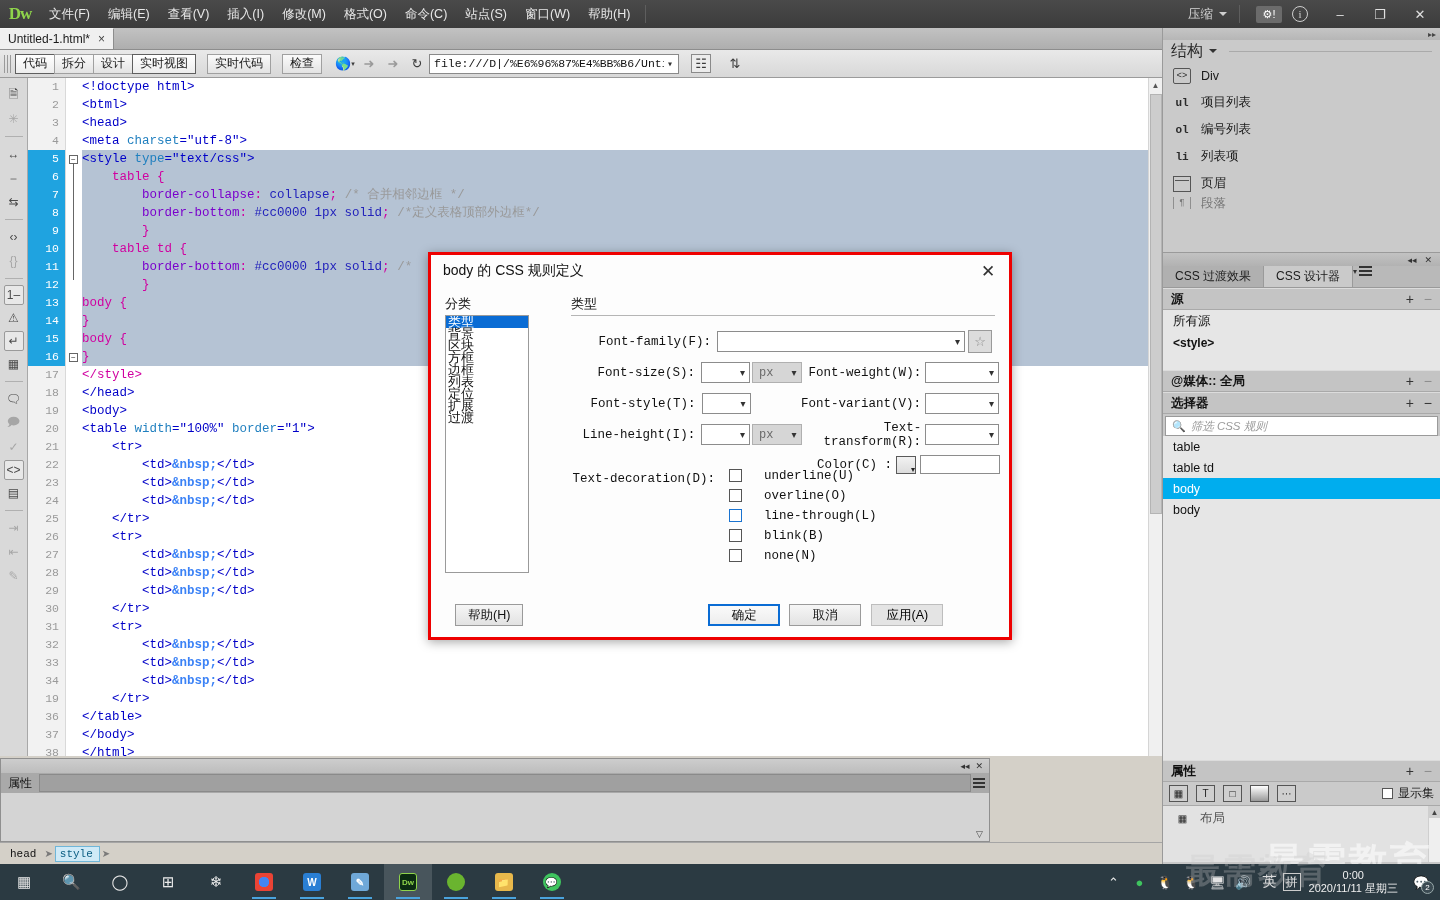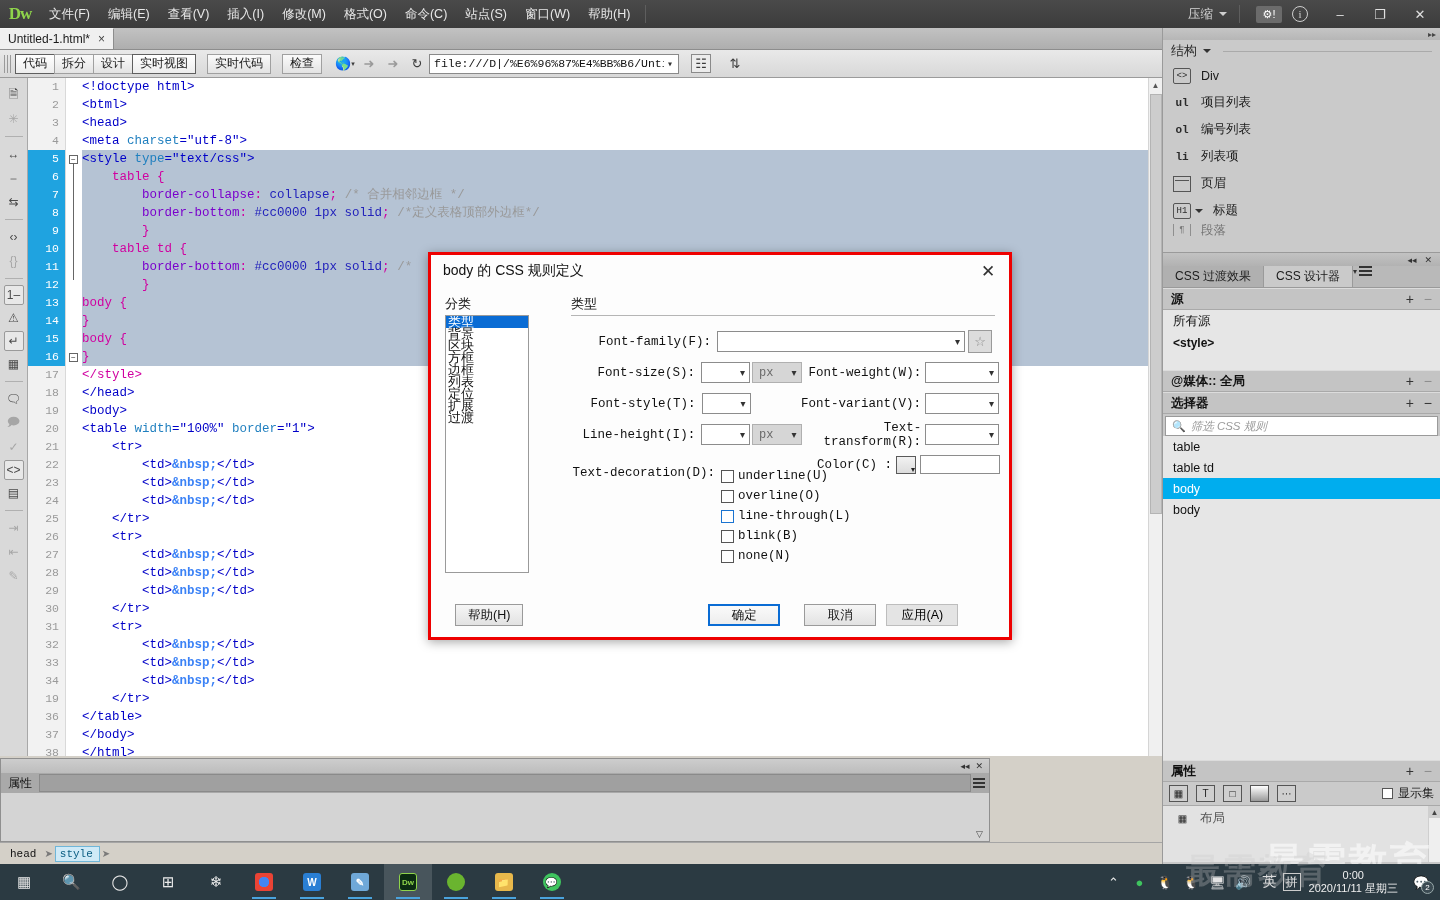--- a/index.html
+++ b/index.html
@@ -174,21 +174,21 @@
   .ptabs { height:22px; background:#b9b9b9; display:flex; align-items:stretch; border-bottom:1px solid #9a9a9a;}
   .ptab { padding:0 12px; display:flex;align-items:center; font-size:12px; color:#1a1a1a; background:#b0b0b0; border-right:1px solid #9a9a9a;}
   .ptab.act { background:#cacaca; }
   .ptabs .spacer { flex:1; background:#b0b0b0; display:flex;align-items:center;justify-content:flex-end;padding-right:6px;}
   .ham { width:13px;height:10px; background: repeating-linear-gradient(180deg,#333 0 2px,transparent 2px 4px); }
   .ham-wrap { display:flex;align-items:center;gap:2px; }
   .ham-wrap:before { content:"\25BE"; font-size:8px; color:#333; }
 
   .insert-body { background:#cacaca; height:212px; overflow:hidden; }
   .struct-row { display:flex; align-items:center; height:22px; padding:0 8px; gap:6px; }
-  .struct-row .t { font-size:13px; color:#2a2a2a; }
+  .struct-row .t { font-size:16px; color:#2a2a2a; }
   .struct-row .line { flex:1; height:1px; background:#aaa; margin-left:6px; }
   .ins-item { display:flex; align-items:center; height:27px; padding:0 10px; gap:10px; }
   .ins-ic { width:18px; height:16px; display:flex;align-items:center;justify-content:center; font-size:11px; color:#2a2a2a; font-family:"Liberation Mono",monospace; }
   .ins-ic.box { border:1px solid #555; border-radius:2px; font-size:9px; }
   .ins-ic.hdr { border:1px solid #555; position:relative; }
   .ins-ic.hdr:before{content:"";position:absolute;left:1px;right:1px;top:3px;height:1px;background:#555;}
   .ins-label { font-size:12.5px; color:#1a1a1a; }
   .ins-item.cut { opacity:0.5; height:12px; overflow:hidden; }
 
   .dock-sep {
@@ -285,21 +285,21 @@
     justify-content:flex-end; padding-right:4px;
   }
   .fsel.gray { background:#d6d6d6; border-color:#b0b0b0; justify-content:space-between; padding-left:6px; }
   .fsel .cv { font-size:10px; color:#333; }
   .fsel .unit { font-family:"Liberation Mono",monospace; font-size:12px; color:#6a6a6a; }
   .star-btn {
     width:24px;height:23px; background:#dcdcdc; border:1px solid #9a9a9a; margin-left:3px;
     display:flex;align-items:center;justify-content:center; color:#8a8a8a; font-size:13px;
   }
   .deco { position:absolute; left:566px; top:182px; }
-  .decorow { display:flex; align-items:flex-end; gap:4px; height:20px; }
+  .decorow { display:flex; align-items:flex-start; gap:22px; height:20px;margin-left:8px; }
   .dcb { width:13px;height:13px; border:1px solid #555; background:#fff; }
   .dcb.blue { border-color:#1a73d0; }
   .dlbl { font-family:"Liberation Mono", monospace; font-size:12.5px; color:#111; }
   .colorrow { position:absolute; left:815px; top:180px; display:flex; align-items:center; gap:4px; }
   .clab { font-family:"Liberation Mono", monospace; font-size:12.5px; color:#111; }
   .cswatch { width:20px;height:18px; border:1px solid #5a5a5a; background:linear-gradient(#f2f2f2,#dcdcdc); position:relative; }
   .cswatch:after { content:"\25BE"; position:absolute; right:0px; bottom:-1px; font-size:8px; color:#222; }
   .ctext { width:80px;height:19px; border:1px solid #8c8c8c; background:#fff; }
 
   .modal-foot { position:absolute; left:0; bottom:4px; width:578px; height:36px; display:flex; align-items:center; }
@@ -552,25 +552,20 @@
       </div>
       <div class="ins-item">
         <span class="ins-ic">
             <b>li</b>
           </span>
         <span class="ins-label">列表项</span>
       </div>
       <div class="ins-item">
         <span class="ins-ic hdr"></span>
         <span class="ins-label">页眉</span>
-      </div>
-      <div class="ins-item">
-        <span class="ins-ic box">H1</span>
-        <span class="caret-dn" style="border-top-color:#333;margin-left:-6px"></span>
-        <span class="ins-label">标题</span>
       </div>
       <div class="ins-item cut">
         <span class="ins-ic box">¶</span>
         <span class="ins-label">段落</span>
       </div>
     </div>
 
     <div class="dock-sep">
       <span>◂◂</span>
       <span>✕</span>
@@ -721,21 +716,21 @@
             <span class="unit">px</span>
             <span class="cv">▾</span>
           </span>
           <span class="flab" style="width:134px">Text-transform(R):</span>
           <span class="fsel" style="width:82px;margin-left:4px">
               <span class="cv">▾</span>
             </span>
         </div>
       </div>
 
-      <div class="deco" style="left:136px;top:176px;display:flex;align-items:flex-start;gap:6px">
+      <div class="deco" style="left:136px;top:182px;display:flex;align-items:flex-start;gap:6px">
         <span class="dlbl" style="width:148px;text-align:right;line-height:20px">Text-decoration(D):</span>
         <div>
           <div class="decorow">
             <span class="dcb"></span>
             <span class="dlbl">underline(U)</span>
           </div>
           <div class="decorow">
             <span class="dcb"></span>
             <span class="dlbl">overline(O)</span>
           </div>
@@ -757,21 +752,21 @@
       <div class="colorrow" style="left:386px;top:168px">
         <span class="clab">Color(C) :</span>
         <span class="cswatch"></span>
         <span class="ctext"></span>
       </div>
     </div>
 
     <div class="modal-foot">
       <span class="btn" style="margin-left:24px">帮助(H)</span>
       <span class="btn primary" style="margin-left:185px;min-width:72px">确定</span>
-      <span class="btn" style="margin-left:24px;min-width:72px">取消</span>
+      <span class="btn" style="margin-left:9px;min-width:72px">取消</span>
       <span class="btn disabled" style="margin-left:10px;min-width:72px">应用(A)</span>
     </div>
   </div>
 
   <div class="taskbar">
     <div class="tb-ic">▦</div>
     <div class="tb-ic">🔍</div>
     <div class="tb-ic">◯</div>
     <div class="tb-ic">⊞</div>
     <div class="tb-ic">❄</div>

